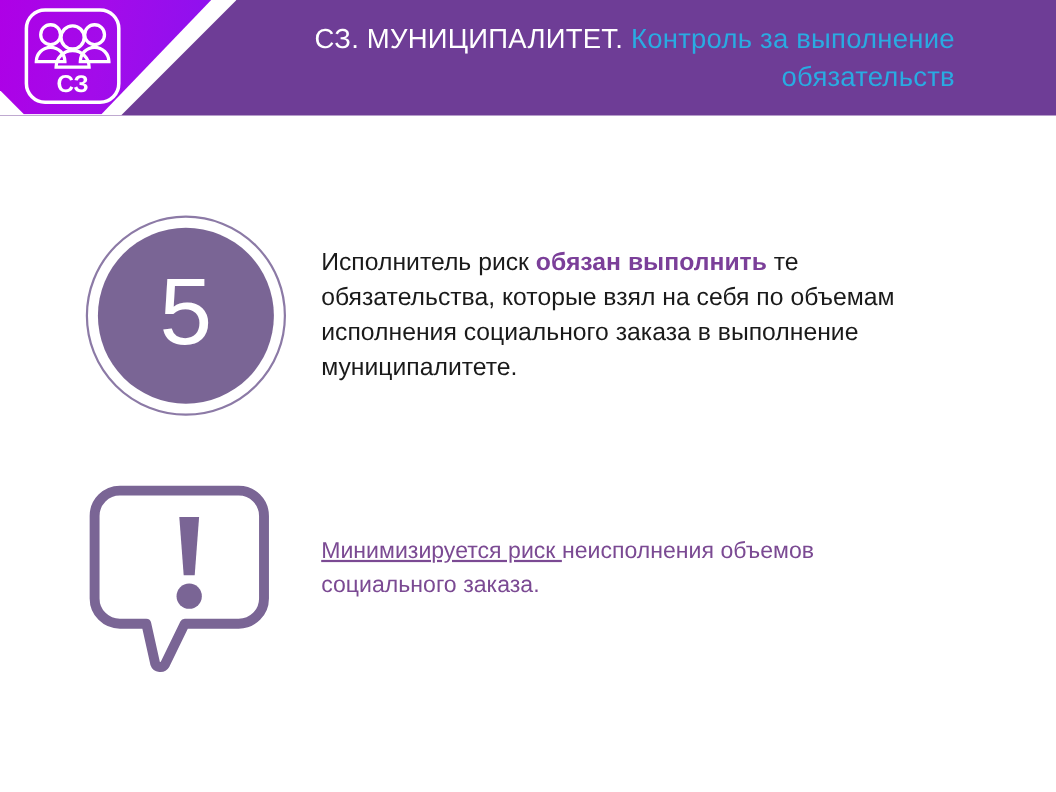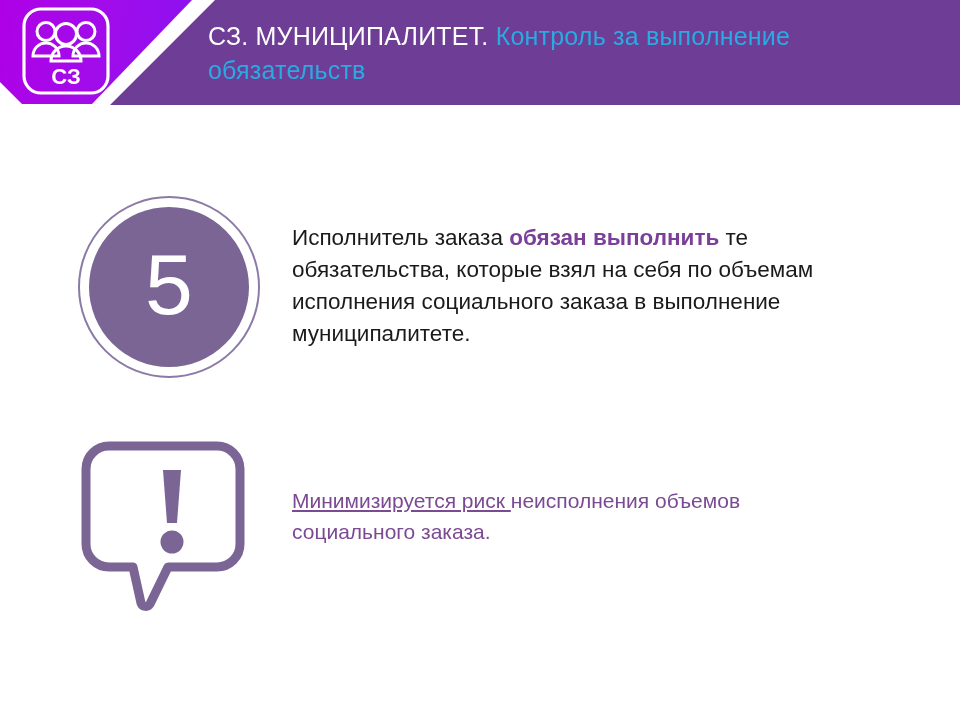--- a/index.html
+++ b/index.html
@@ -61,20 +61,21 @@
   
   .title-block {
     position: absolute;
     left: 208px;
     top: 19px;
     width: 660px;
     font-size: 25px;
     line-height: 34px;
     letter-spacing: 0.2px;
     color: #ffffff;
+    text-align: right;
   }
   .title-main { color: #ffffff; }
   .title-accent { color: #29ABE2; }
 
   
   .badge-wrap {
     position: absolute;
     left: 78px;
     top: 196px;
     width: 186px;
@@ -176,21 +177,21 @@
   </div>
 
   <div class="badge-wrap">
     <div class="badge-ring"></div>
     <div class="badge-disc">
       <span class="badge-number">5</span>
     </div>
   </div>
 
   <div class="body-text">
-    <span>Исполнитель заказа </span><span class="em">обязан выполнить</span><span> те обязательства, которые взял на себя по объемам исполнения социального заказа в выполнение муниципалитете.</span>
+    <span>Исполнитель риск </span><span class="em">обязан выполнить</span><span> те обязательства, которые взял на себя по объемам исполнения социального заказа в выполнение муниципалитете.</span>
   </div>
 
   <svg class="callout-icon" viewBox="0 0 180 176">
     <path d="M31 8
              H139
              a23 23 0 0 1 23 23
              V106
              a23 23 0 0 1 -23 23
              H90
              L72 166

